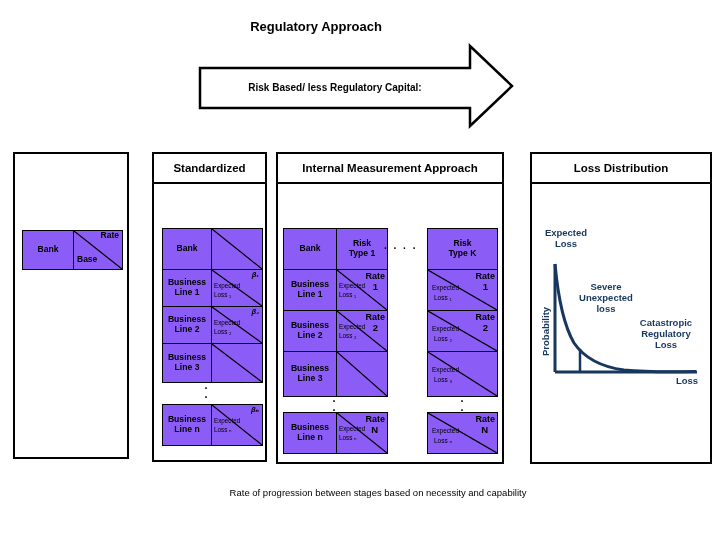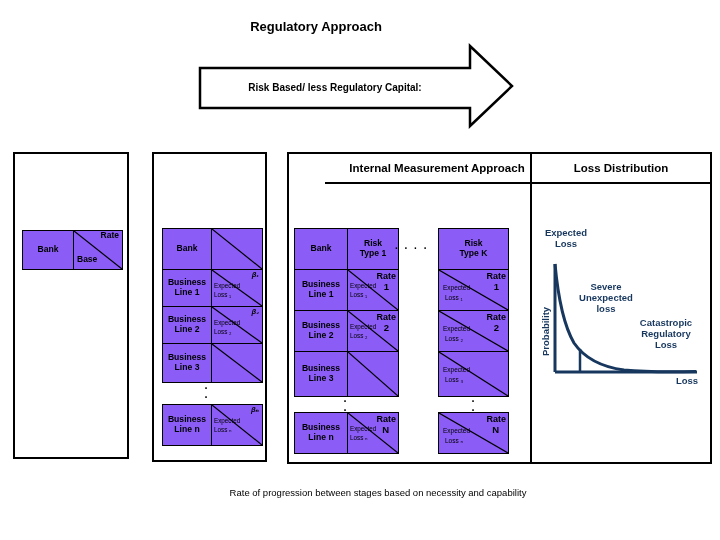--- a/index.html
+++ b/index.html
@@ -57,20 +57,21 @@
             </svg>
         <span class="rate-sm">Rate</span>
         <span class="base-sm">Base</span>
       </td>
     </tr>
   </tbody>
     </table>
 </div>
 
 <div class="panel" style="left:152px;top:152px;width:111px;height:306px;">
+  <div class="phead" style="height:28px;">Standardized</div>
   <table class="t" style="left:8px;top:74px;">
     <tbody>
         <tr>
       <td style="width:48px;height:40px;">Bank</td>
       <td style="width:50px;height:40px;">
         <svg class="dg">
               <line x1="0" y1="0" x2="100%" y2="100%"></line>
             </svg>
       </td>
     </tr>
@@ -122,21 +123,21 @@
             </svg>
         <span class="beta">βₙ</span>
         <span class="exp">Expected</span>
         <span class="loss">Loss ₙ</span>
       </td>
     </tr>
   </tbody>
     </table>
 </div>
 
-<div class="panel" style="left:287px;top:152px;width:224px;height:308px;padding-left:36px;">
+<div class="panel" style="left:276px;top:152px;width:224px;height:308px;">
   <div class="phead" style="height:28px;">Internal Measurement Approach</div>
 
   <table class="t" style="left:5px;top:74px;">
     <tbody>
         <tr>
       <td style="width:52px;height:40px;">Bank</td>
       <td style="width:50px;height:40px;" class="pre">Risk
 Type 1</td>
     </tr>
     <tr>

